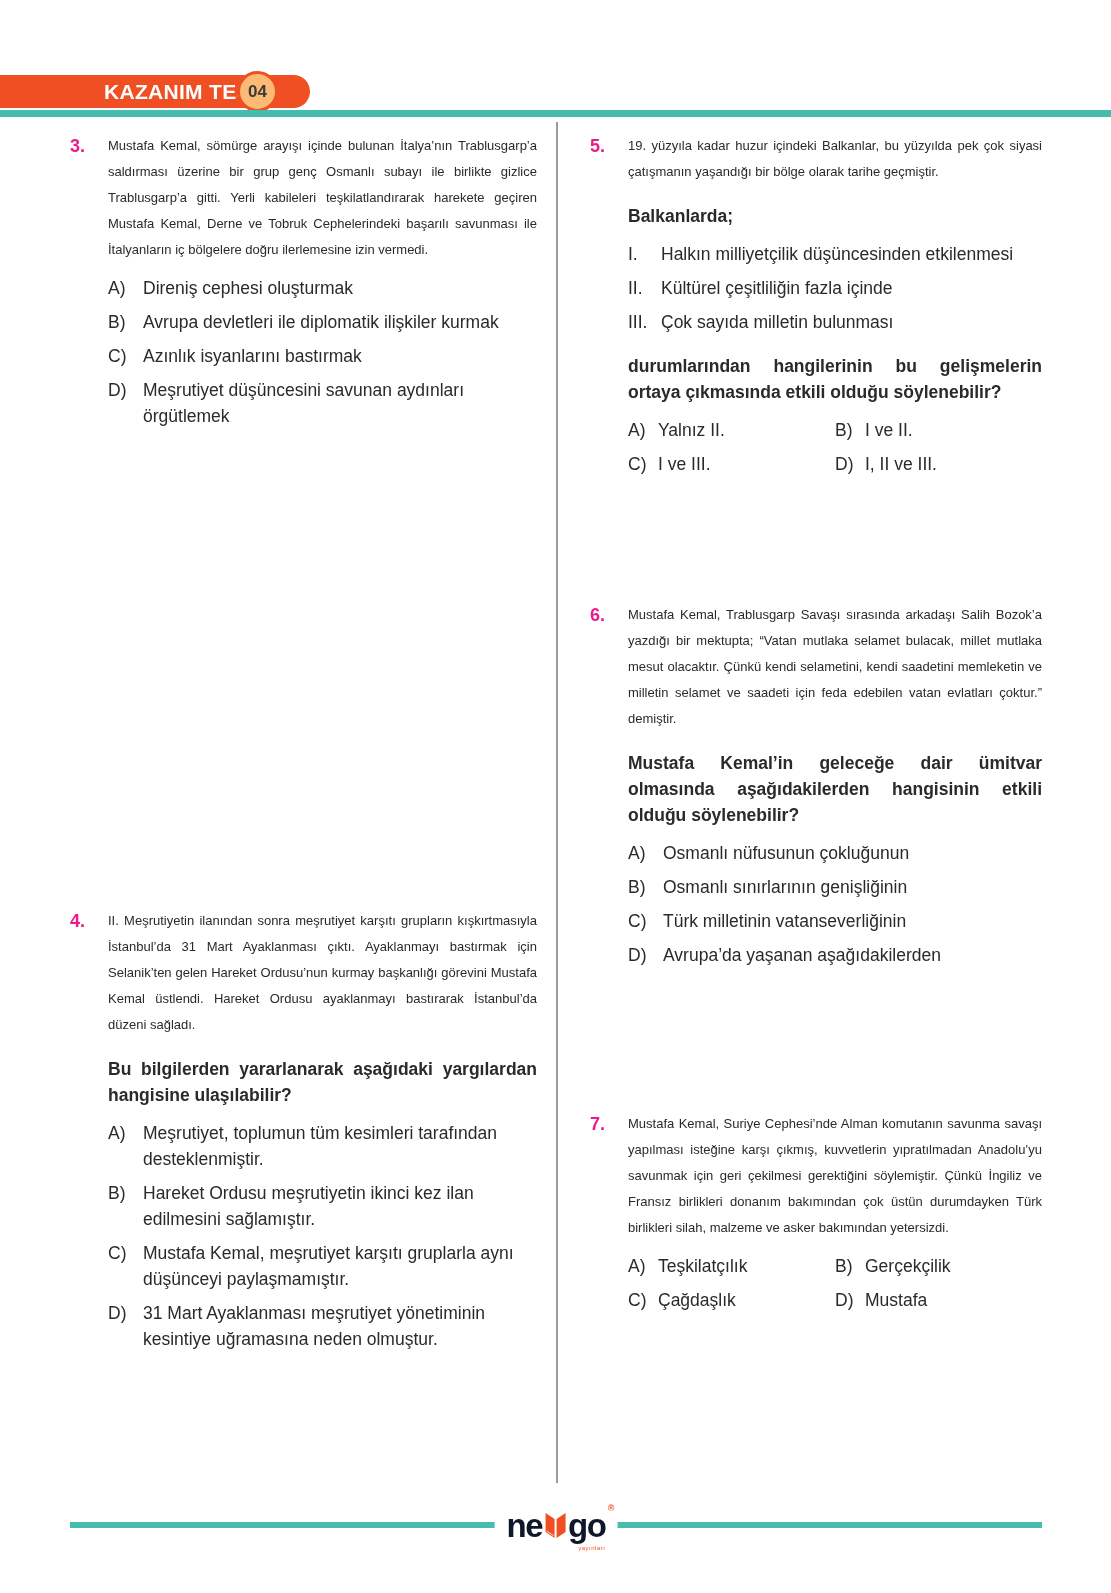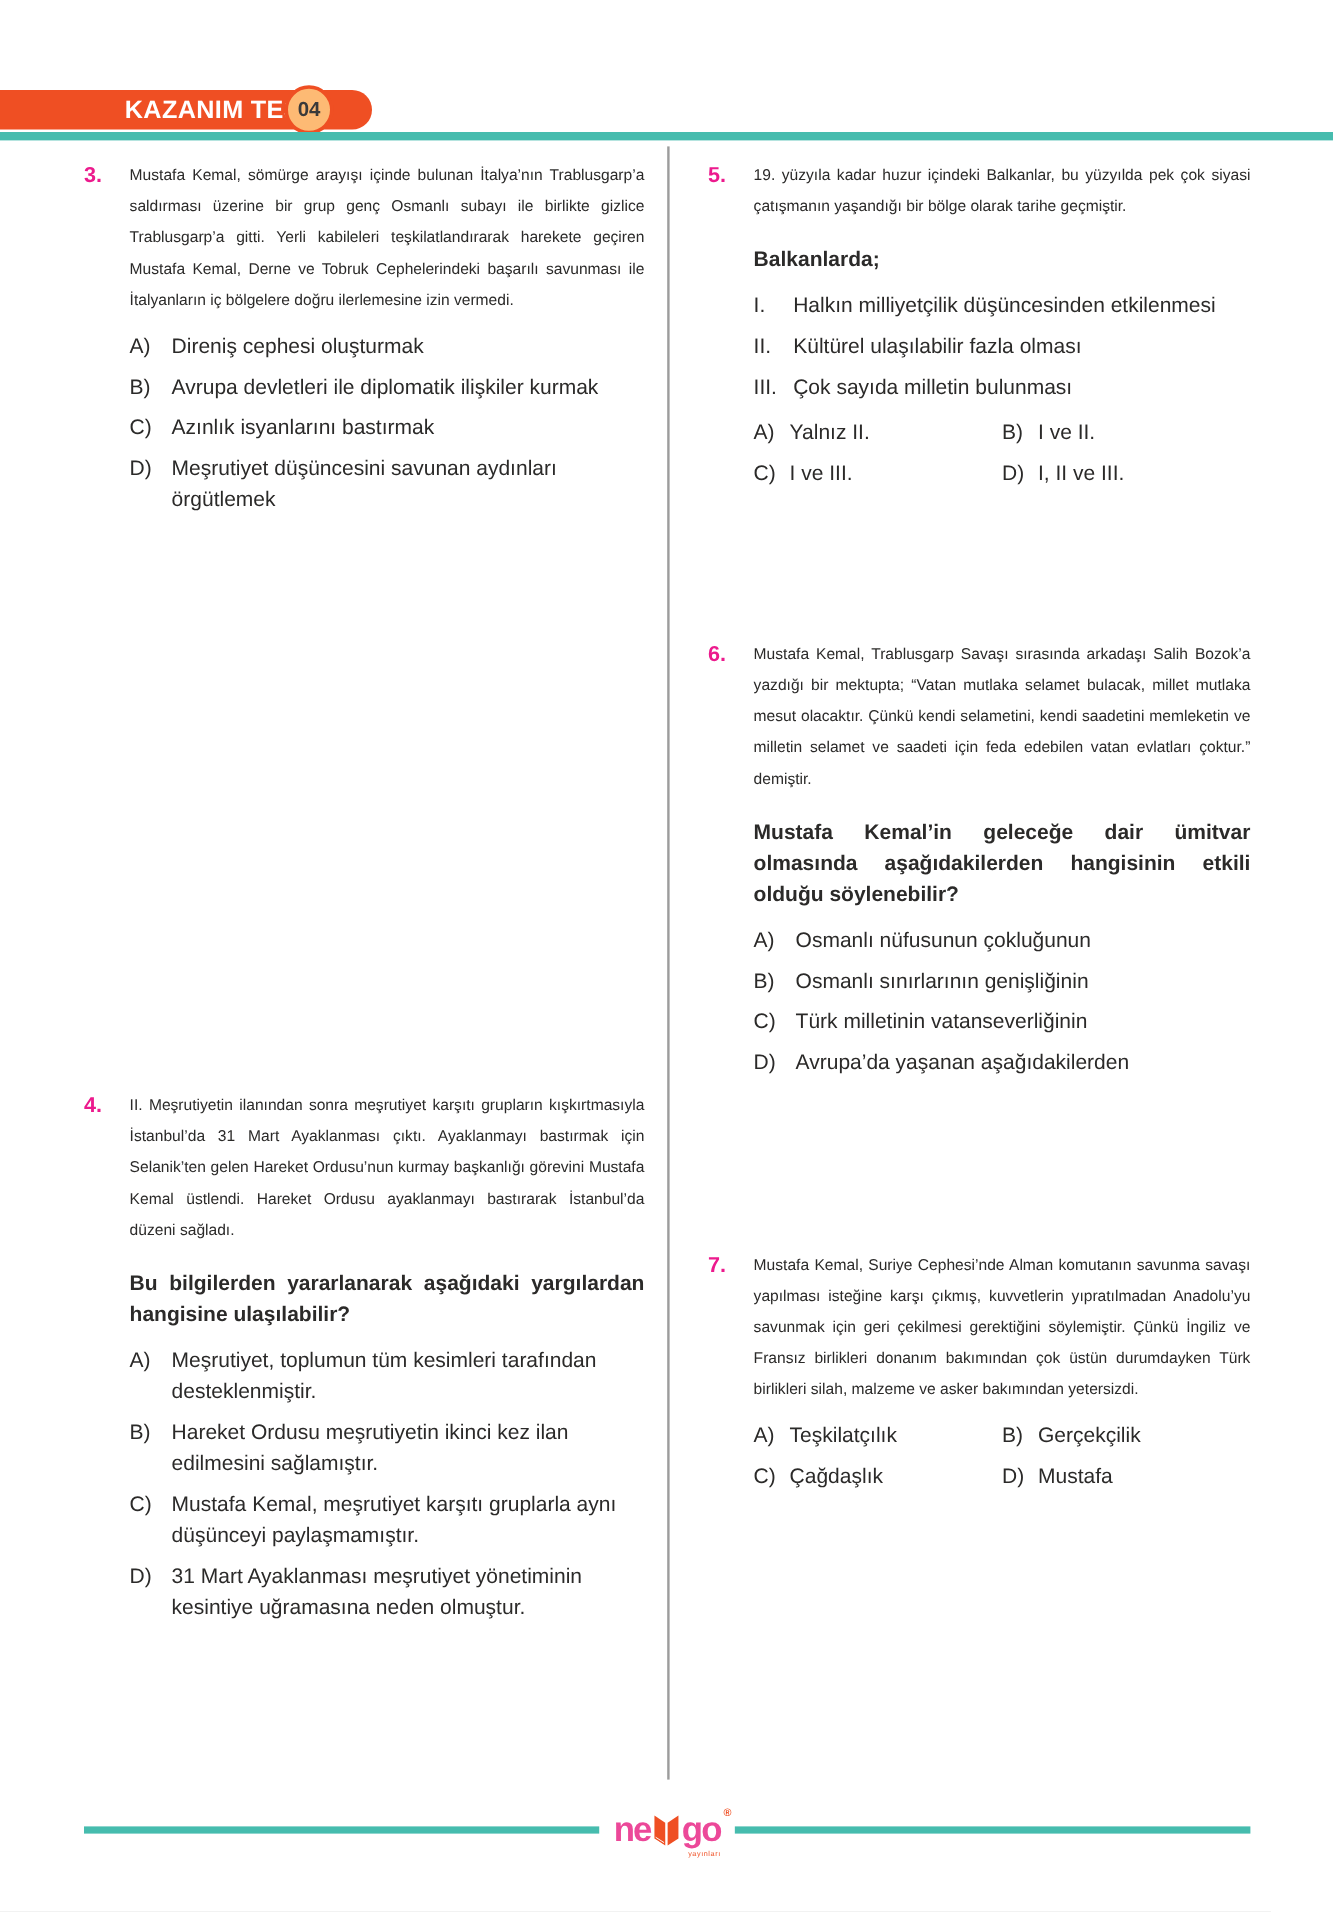--- a/index.html
+++ b/index.html
@@ -137,22 +137,22 @@
     left: 556px; top: 1500px;
     transform: translateX(-50%);
     background: #ffffff;
     padding: 0 12px;
     display: flex;
     align-items: center;
     height: 50px;
   }
   .logo-ne, .logo-go {
     font-weight: 700;
-    font-size: 29px;
-    color: #ec4899;
+    font-size: 33px;
+    color: #0f172a;
     letter-spacing: -1.5px;
     line-height: 1;
   }
   .logo-book { margin: 0 2px; display: block; }
   .logo-go-wrap { position: relative; display: inline-block; }
   .logo-reg {
     position: absolute;
     top: -6px; right: -9px;
     font-size: 9px;
     color: #ef4f23;
@@ -249,27 +249,28 @@
         <div class="qcontent">
           <p class="para">19. yüzyıla kadar huzur içindeki Balkanlar, bu yüzyılda pek çok siyasi çatışmanın yaşandığı bir bölge olarak tarihe geçmiştir.</p>
           <p class="lead">Balkanlarda;</p>
           <div class="ritems">
             <div class="ritem">
               <span class="rlabel">I.</span>
               <span class="rtext">Halkın milliyetçilik düşüncesinden etkilenmesi</span>
             </div>
             <div class="ritem">
               <span class="rlabel">II.</span>
-              <span class="rtext">Kültürel ulaşılabilir fazla olması</span>
+              <span class="rtext">Kültürel çeşitliliğin fazla içinde</span>
             </div>
             <div class="ritem">
               <span class="rlabel">III.</span>
               <span class="rtext">Çok sayıda milletin bulunması</span>
             </div>
           </div>
+          <p class="stem">durumlarından hangilerinin bu gelişmelerin ortaya çıkmasında etkili olduğu söylenebilir?</p>
           <div class="options grid2">
             <div class="option">
               <span class="olabel">A)</span>
               <span class="otext">Yalnız II.</span>
             </div>
             <div class="option">
               <span class="olabel">B)</span>
               <span class="otext">I ve II.</span>
             </div>
             <div class="option">

